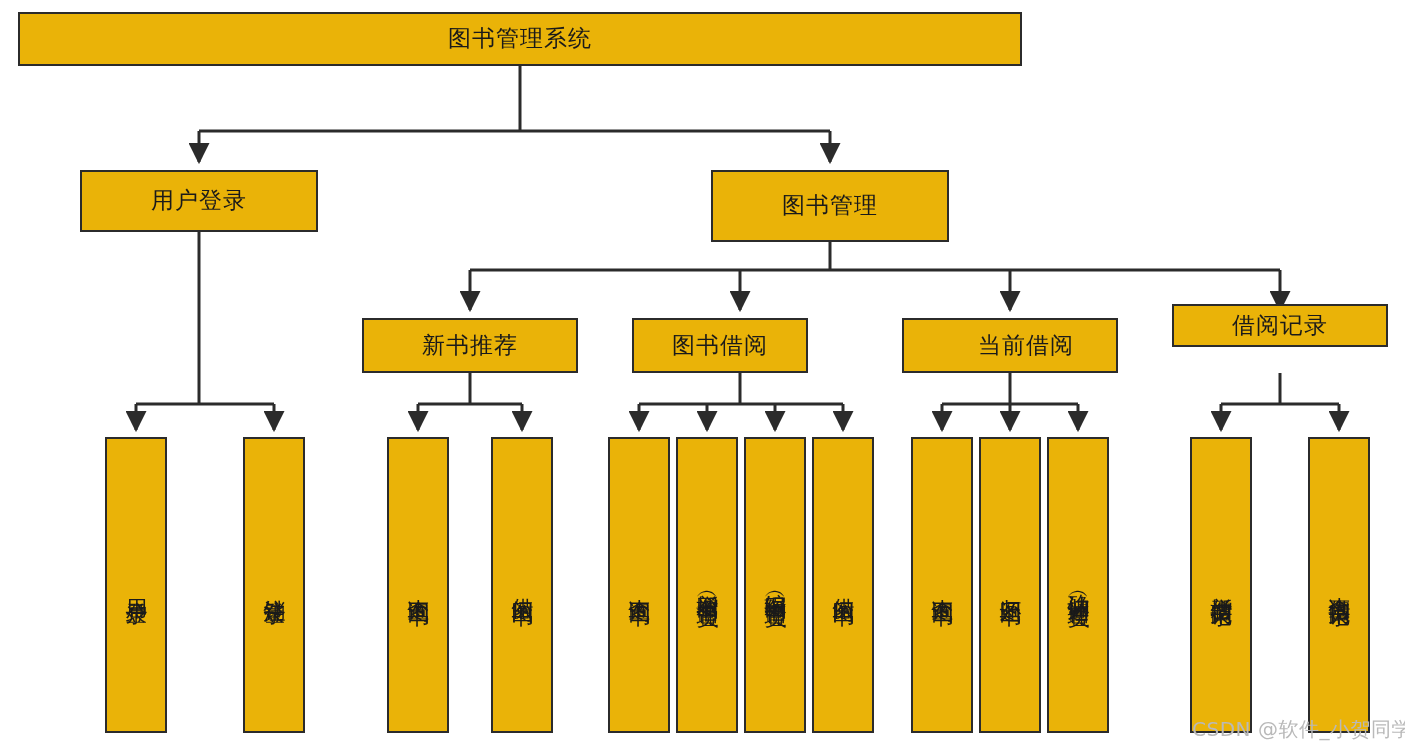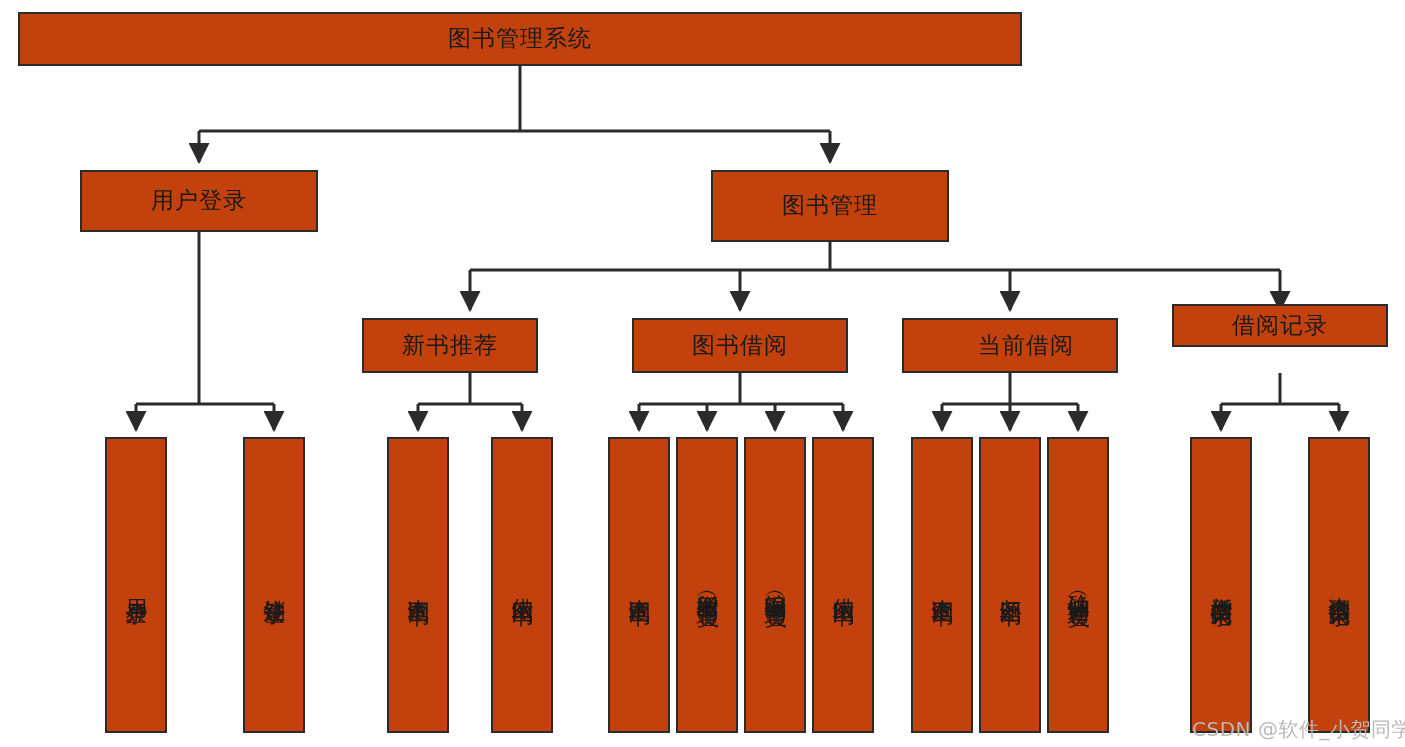--- a/index.html
+++ b/index.html
@@ -22,21 +22,21 @@
     position: absolute;
     left: 0;
     top: 0;
     width: 1405px;
     height: 747px;
     pointer-events: none;
   }
   .node {
     position: absolute;
     box-sizing: border-box;
-    background: #c2410c;
+    background: #eab308;
     border: 2px solid #2b2b2b;
     display: flex;
     align-items: center;
     justify-content: center;
     color: #1a1a1a;
   }
   .node.horiz {
     font-size: 23px;
     letter-spacing: 1px;
     line-height: 1.2;
@@ -125,24 +125,24 @@
     <span>图书管理系统</span>
   </div>
 
   <div class="node horiz" style="left:80px; top:170px; width:238px; height:62px;">
     <span>用户登录</span>
   </div>
   <div class="node horiz" style="left:711px; top:170px; width:238px; height:72px;">
     <span>图书管理</span>
   </div>
 
-  <div class="node horiz" style="left:362px; top:318px; width:176px; height:55px;">
+  <div class="node horiz" style="left:362px; top:318px; width:216px; height:55px;">
     <span>新书推荐</span>
   </div>
-  <div class="node horiz" style="left:632px; top:318px; width:216px; height:55px;text-align:right;">
+  <div class="node horiz" style="left:632px; top:318px; width:176px; height:55px;text-align:right;">
     <span>图书借阅</span>
   </div>
   <div class="node horiz" style="left:902px; top:318px; width:216px; height:55px;padding-left:32px;">
     <span>当前借阅</span>
   </div>
   <div class="node horiz" style="left:1172px; top:304px; width:216px; height:43px;">
     <span>借阅记录</span>
   </div>
 
   <div class="node vert" style="left:105px; top:437px; width:62px; height:296px;">

